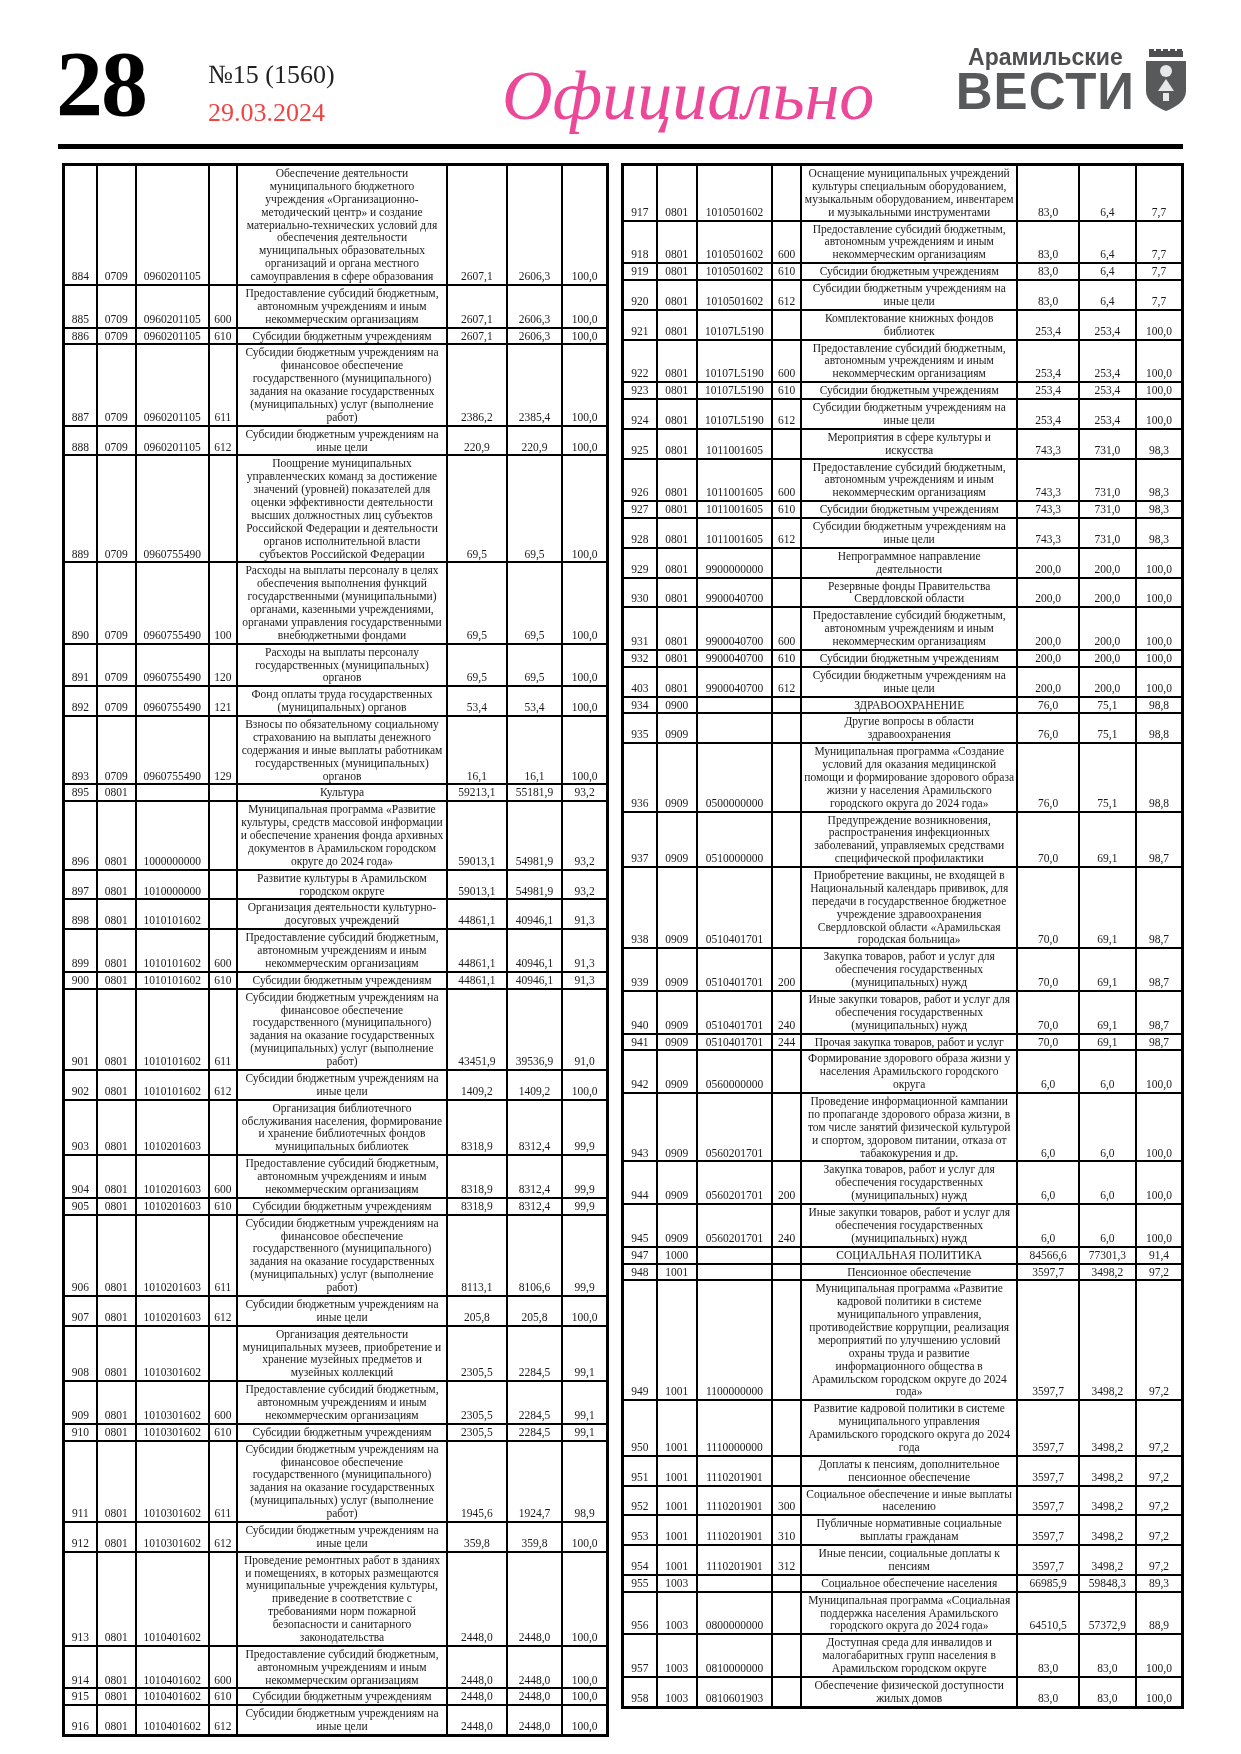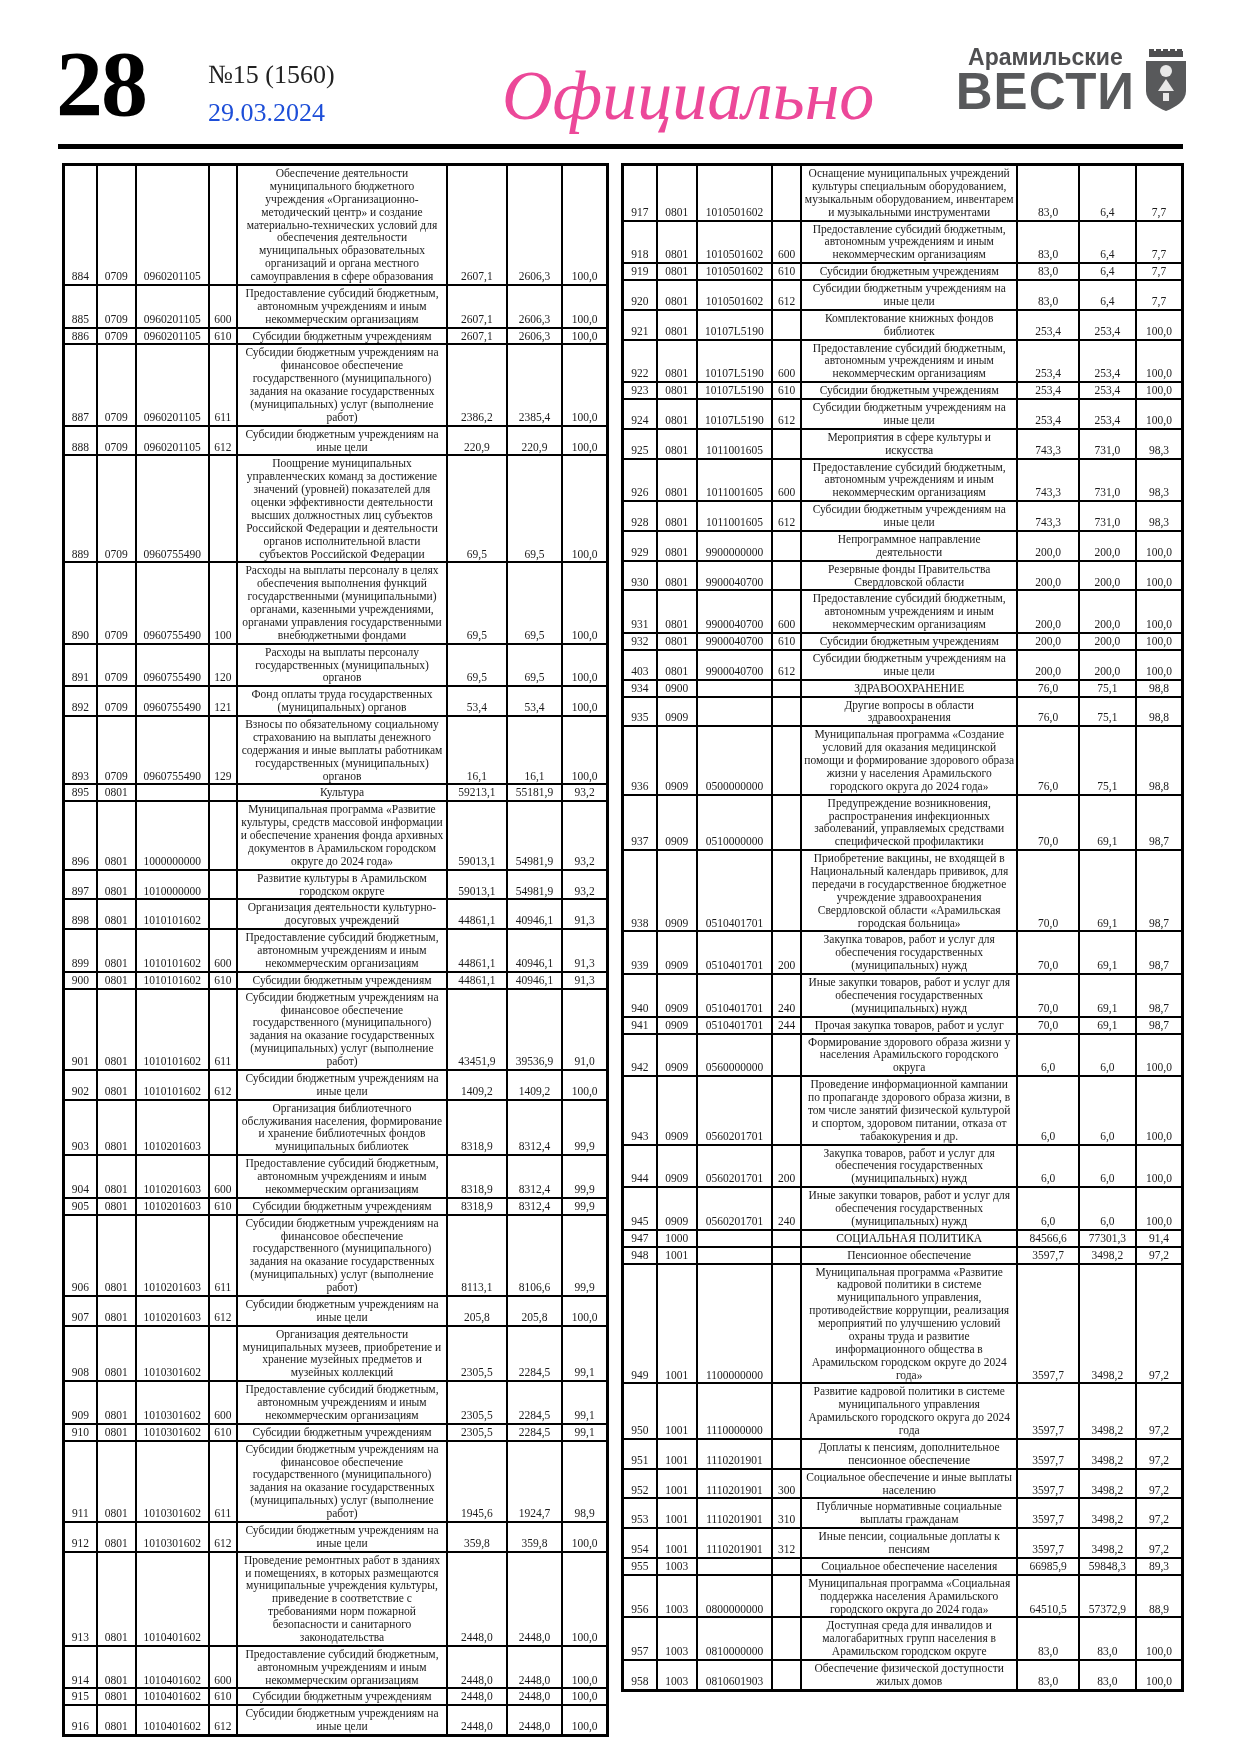--- a/index.html
+++ b/index.html
@@ -16,21 +16,21 @@
   
   .pagenum{
     position:absolute; left:56px; top:36px;
     font-size:94px; font-weight:bold; line-height:1;
     letter-spacing:-2px; color:#000;
   }
   .issue{
     position:absolute; left:190px; top:56px;
     font-size:26px; line-height:1.45; color:#222;margin-left:18px;
   }
-  .issue-date{color:#1d4ed8;}
+  .issue-date{color:#ef4444;}
   .section-title{
     position:absolute; left:502px; top:56px;
     font-size:70px; font-style:italic; color:#ec4899;
     white-space:nowrap;
   }
   .brand{
     position:absolute; right:52px; top:46px;
     display:flex; align-items:center; gap:8px;
     font-family:"Liberation Sans", sans-serif;
   }
@@ -549,20 +549,30 @@
             <td>926</td>
             <td>0801</td>
             <td>1011001605</td>
             <td>600</td>
             <td>Предоставление субсидий бюджетным, автономным учреждениям и иным некоммерческим организациям</td>
             <td>743,3</td>
             <td>731,0</td>
             <td>98,3</td>
           </tr>
           <tr>
+            <td>927</td>
+            <td>0801</td>
+            <td>1011001605</td>
+            <td>610</td>
+            <td>Субсидии бюджетным учреждениям</td>
+            <td>743,3</td>
+            <td>731,0</td>
+            <td>98,3</td>
+          </tr>
+          <tr>
             <td>928</td>
             <td>0801</td>
             <td>1011001605</td>
             <td>612</td>
             <td>Субсидии бюджетным учреждениям на иные цели</td>
             <td>743,3</td>
             <td>731,0</td>
             <td>98,3</td>
           </tr>
           <tr>

